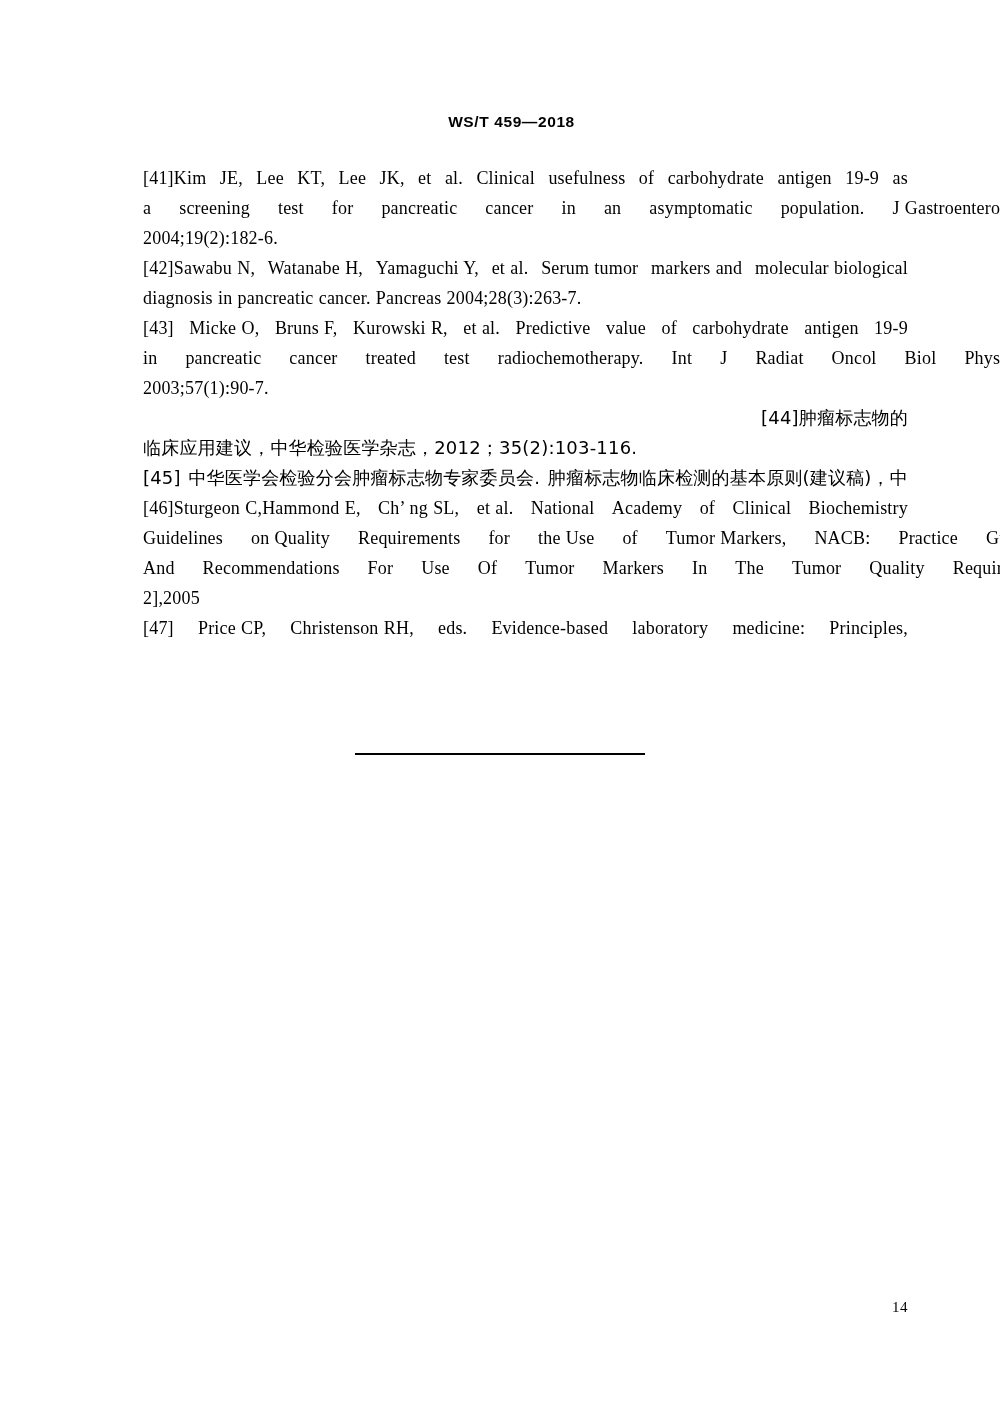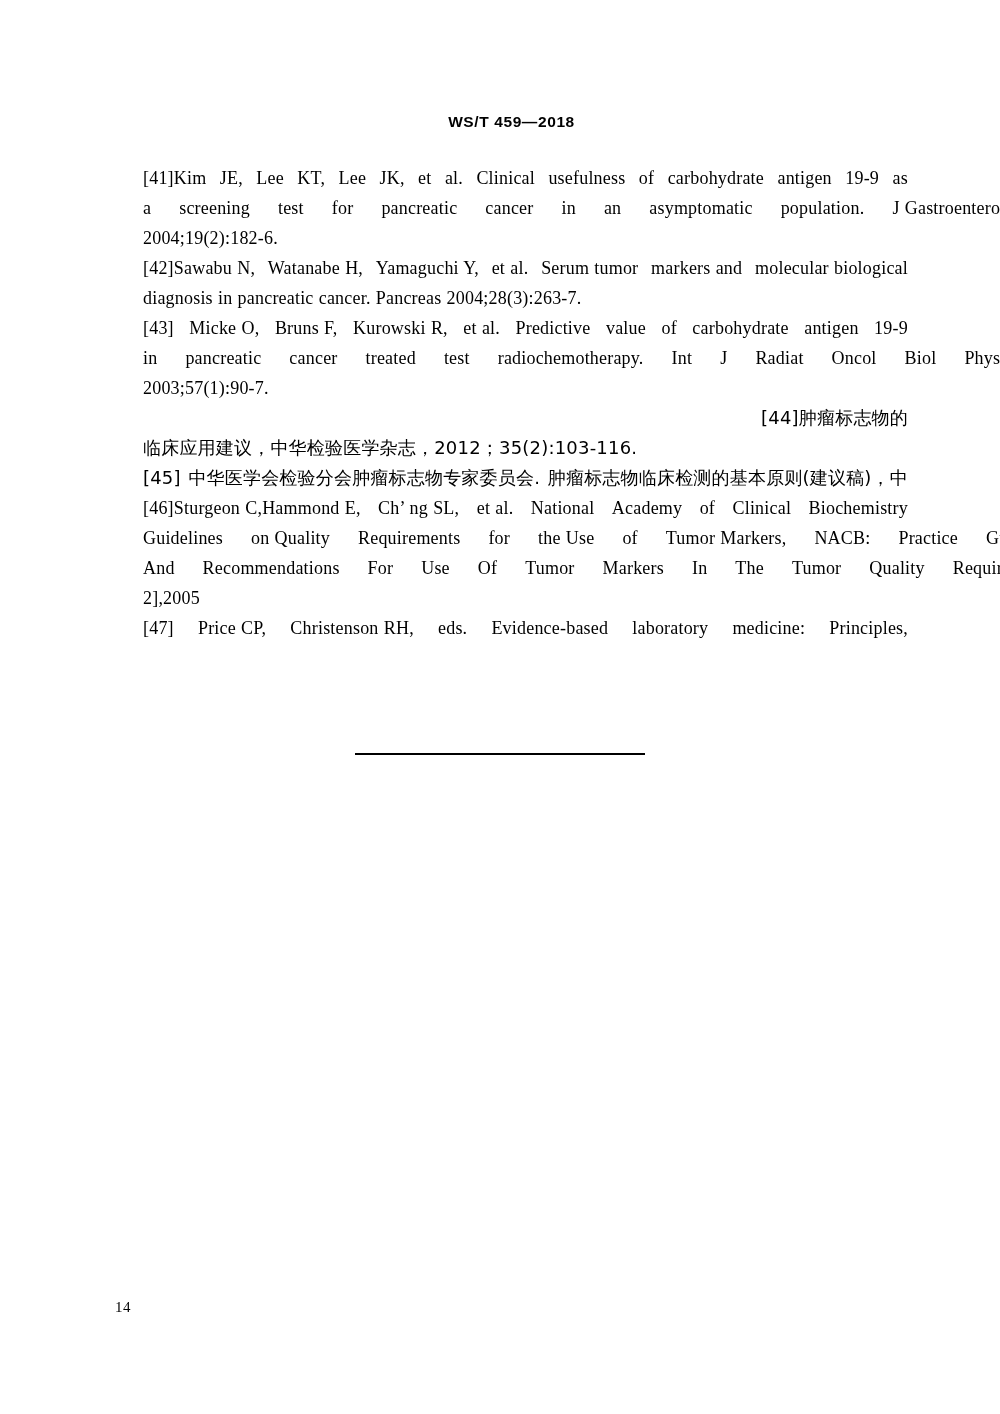--- a/index.html
+++ b/index.html
@@ -91,20 +91,21 @@
     border-top: 2px solid #000;
     vertical-align: middle;
   }
 
   
   .page-number {
     position: absolute;
     top: 1297px;
     left: 115px;
     width: 793px;
+    text-align: right;
     font-size: 15px;
     line-height: 20px;
     letter-spacing: 0.5px;
   }
 </style>
 </head>
 <body>
 
 <div class="page">
 

